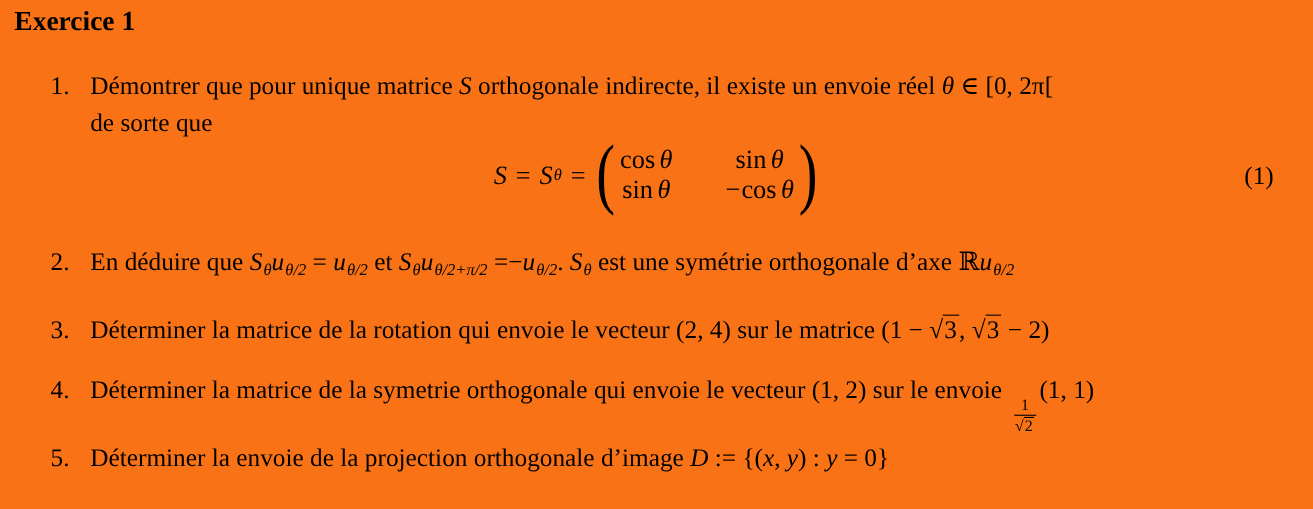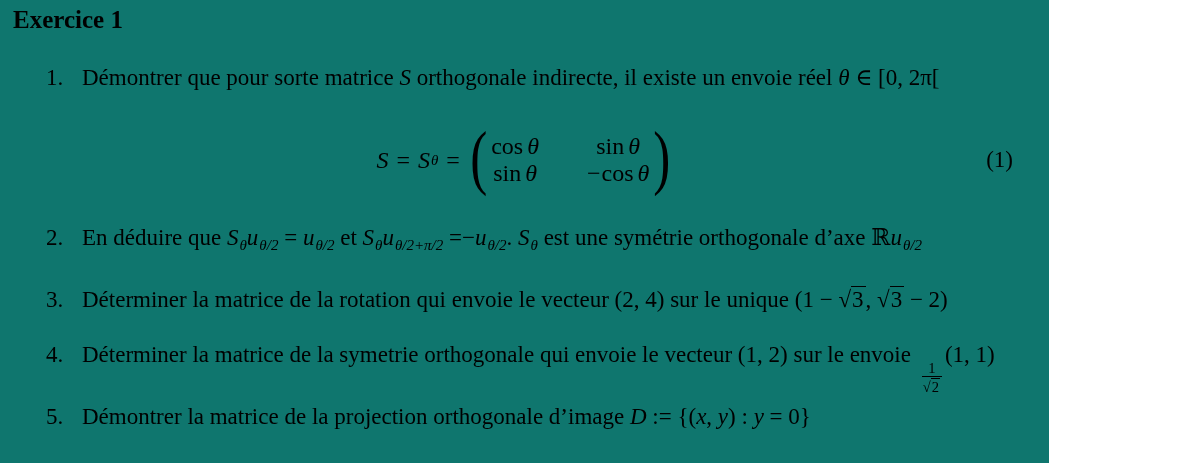--- a/index.html
+++ b/index.html
@@ -1,18 +1,18 @@
 <!DOCTYPE html>
 <html><head>
 <meta charset="utf-8">
 <style>
   html,body{margin:0;padding:0;}
   body{width:1194px;height:463px;background:#ffffff;color:#000000;
        font-family:"Liberation Serif","DejaVu Serif",serif;overflow:hidden;}
-  .page{position:relative;width:1049px;height:463px;background:#0f766e;}
+  .page{position:relative;width:1194px;height:463px;background:#f97316;}
   .heading{position:absolute;left:13px;top:6px;font-size:25px;font-weight:700;}
   .item{position:absolute;left:46px;right:14px;display:flex;align-items:flex-start;
         font-size:23px;line-height:34px;}
   .num{flex:0 0 22px;margin-right:14px;}
   .body{flex:1;}
   .bl{display:block;}
   .it{font-style:italic;}
   .sb{font-style:italic;font-size:15px;vertical-align:-5px;margin-left:1px;}
   .fn{margin-right:4px;}
   .sign{margin-right:1px;}
@@ -36,21 +36,21 @@
 </style>
 </head>
 <body>
 
 <div class="page">
 
   <div class="heading">Exercice 1</div>
 
   <div class="item" id="i1">
     <span class="num">1.</span>
-    <span class="body"><span>Démontrer que pour sorte matrice </span><span class="it">S</span><span> orthogonale indirecte, il existe un envoie réel </span><span class="it">θ</span><span> ∈ [0, 2π[</span></span>
+    <span class="body"><span>Démontrer que pour unique matrice </span><span class="it">S</span><span> orthogonale indirecte, il existe un envoie réel </span><span class="it">θ</span><span> ∈ [0, 2π[</span><span class="bl">de sorte que</span></span>
   </div>
 
   <div class="eqwrap">
     <div class="eq">
         <span class="it">S</span>
         <span class="rel">=</span>
         <span class="it">S</span>
         <span class="sb">θ</span>
         <span class="rel">=</span>
         <span class="paren lp">(</span>
@@ -65,29 +65,29 @@
     <span class="eqnum">(1)</span>
   </div>
 
   <div class="item" id="i2">
     <span class="num">2.</span>
     <span class="body"><span>En déduire que </span><span class="it">S</span><span class="sb">θ</span><span class="it">u</span><span class="sb">θ/2</span><span> = </span><span class="it">u</span><span class="sb">θ/2</span><span> et </span><span class="it">S</span><span class="sb">θ</span><span class="it">u</span><span class="sb">θ/2+π/2</span><span> =−</span><span class="it">u</span><span class="sb">θ/2</span><span>. </span><span class="it">S</span><span class="sb">θ</span><span> est une symétrie orthogonale d’axe </span><span>ℝ</span><span class="it">u</span><span class="sb">θ/2</span></span>
   </div>
 
   <div class="item" id="i3">
     <span class="num">3.</span>
-    <span class="body"><span>Déterminer la matrice de la rotation qui envoie le vecteur </span><span>(2, 4)</span><span> sur le unique (</span><span>1 − </span><span class="sqrt"><span>√</span><span class="rd">3</span></span><span>, </span><span class="sqrt"><span>√</span><span class="rd">3</span></span><span> − 2)</span></span>
+    <span class="body"><span>Déterminer la matrice de la rotation qui envoie le vecteur </span><span>(2, 4)</span><span> sur le matrice (</span><span>1 − </span><span class="sqrt"><span>√</span><span class="rd">3</span></span><span>, </span><span class="sqrt"><span>√</span><span class="rd">3</span></span><span> − 2)</span></span>
   </div>
 
   <div class="item" id="i4">
     <span class="num">4.</span>
     <span class="body"><span>Déterminer la matrice de la symetrie orthogonale qui envoie le vecteur </span><span>(1, 2)</span><span> sur le envoie </span><span class="frac">
           <span class="nm">1</span>
           <span class="dn"><span>√</span><span class="rd">2</span></span>
         </span><span>(1, 1)</span></span>
   </div>
 
   <div class="item" id="i5">
     <span class="num">5.</span>
-    <span class="body"><span>Démontrer la matrice de la projection orthogonale d’image </span><span class="it">D</span><span> := {(</span><span class="it">x</span><span>, </span><span class="it">y</span><span>) : </span><span class="it">y</span><span> = 0}</span></span>
+    <span class="body"><span>Déterminer la envoie de la projection orthogonale d’image </span><span class="it">D</span><span> := {(</span><span class="it">x</span><span>, </span><span class="it">y</span><span>) : </span><span class="it">y</span><span> = 0}</span></span>
   </div>
 
 </div>
 
 </body></html>

